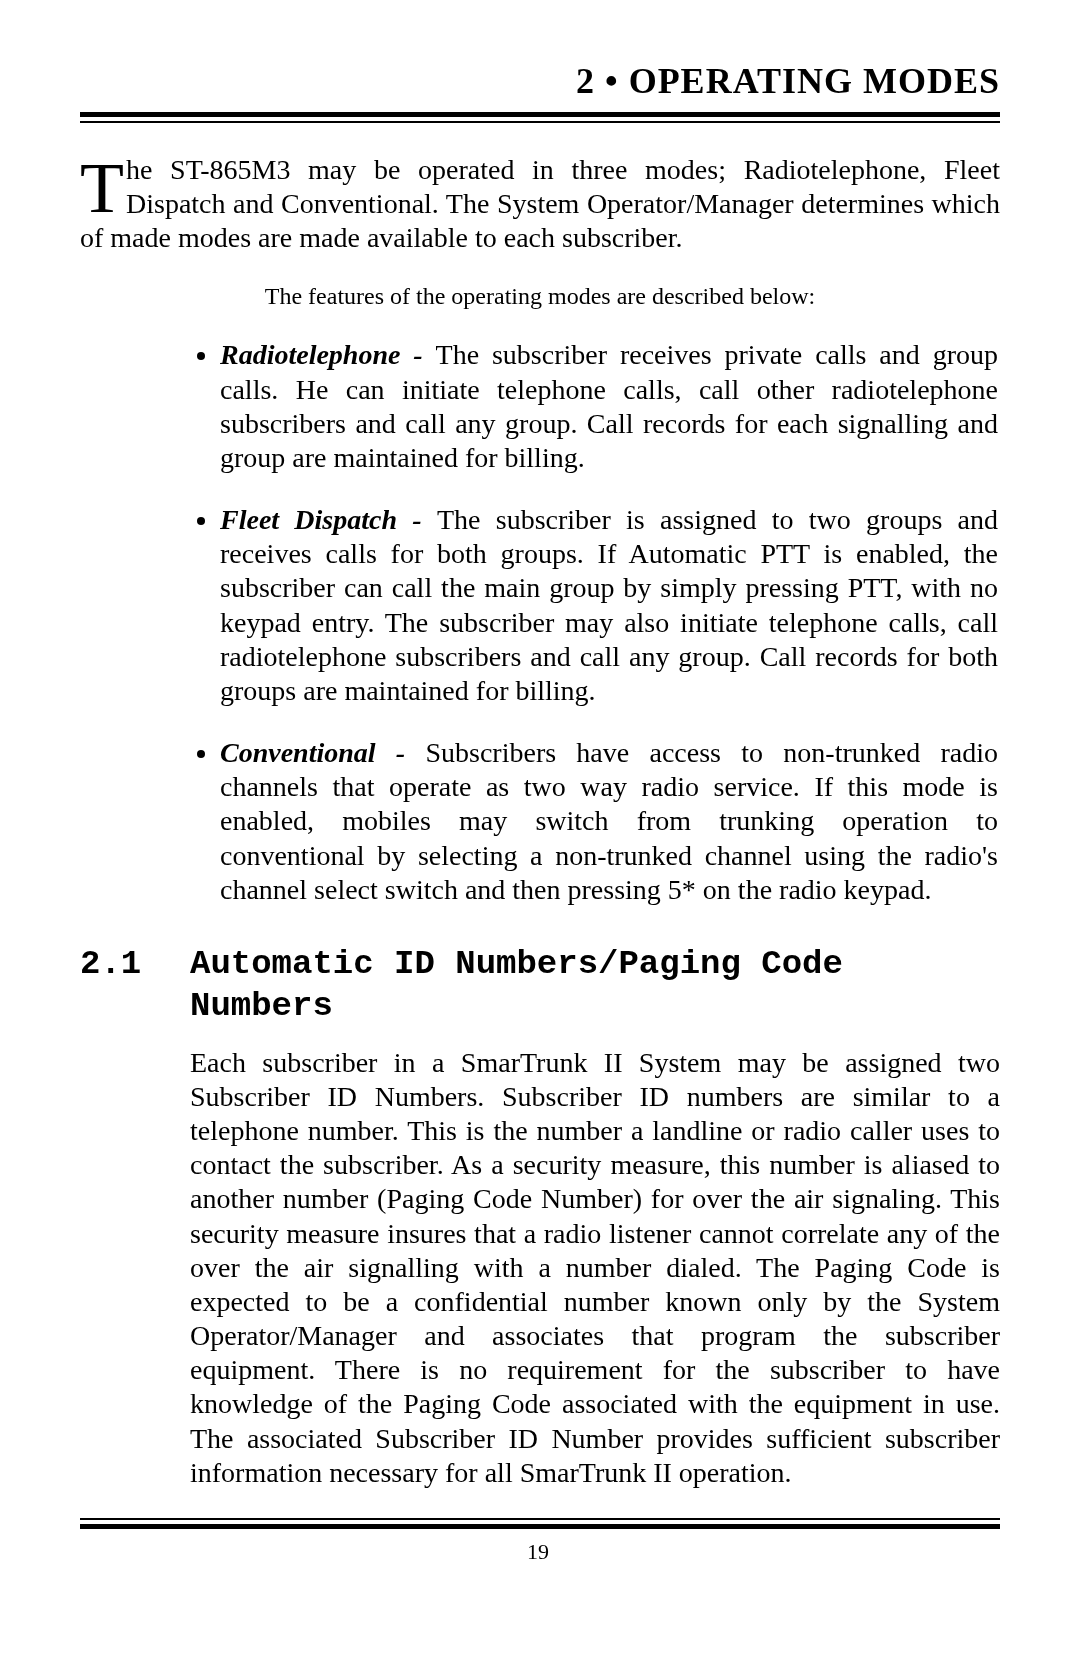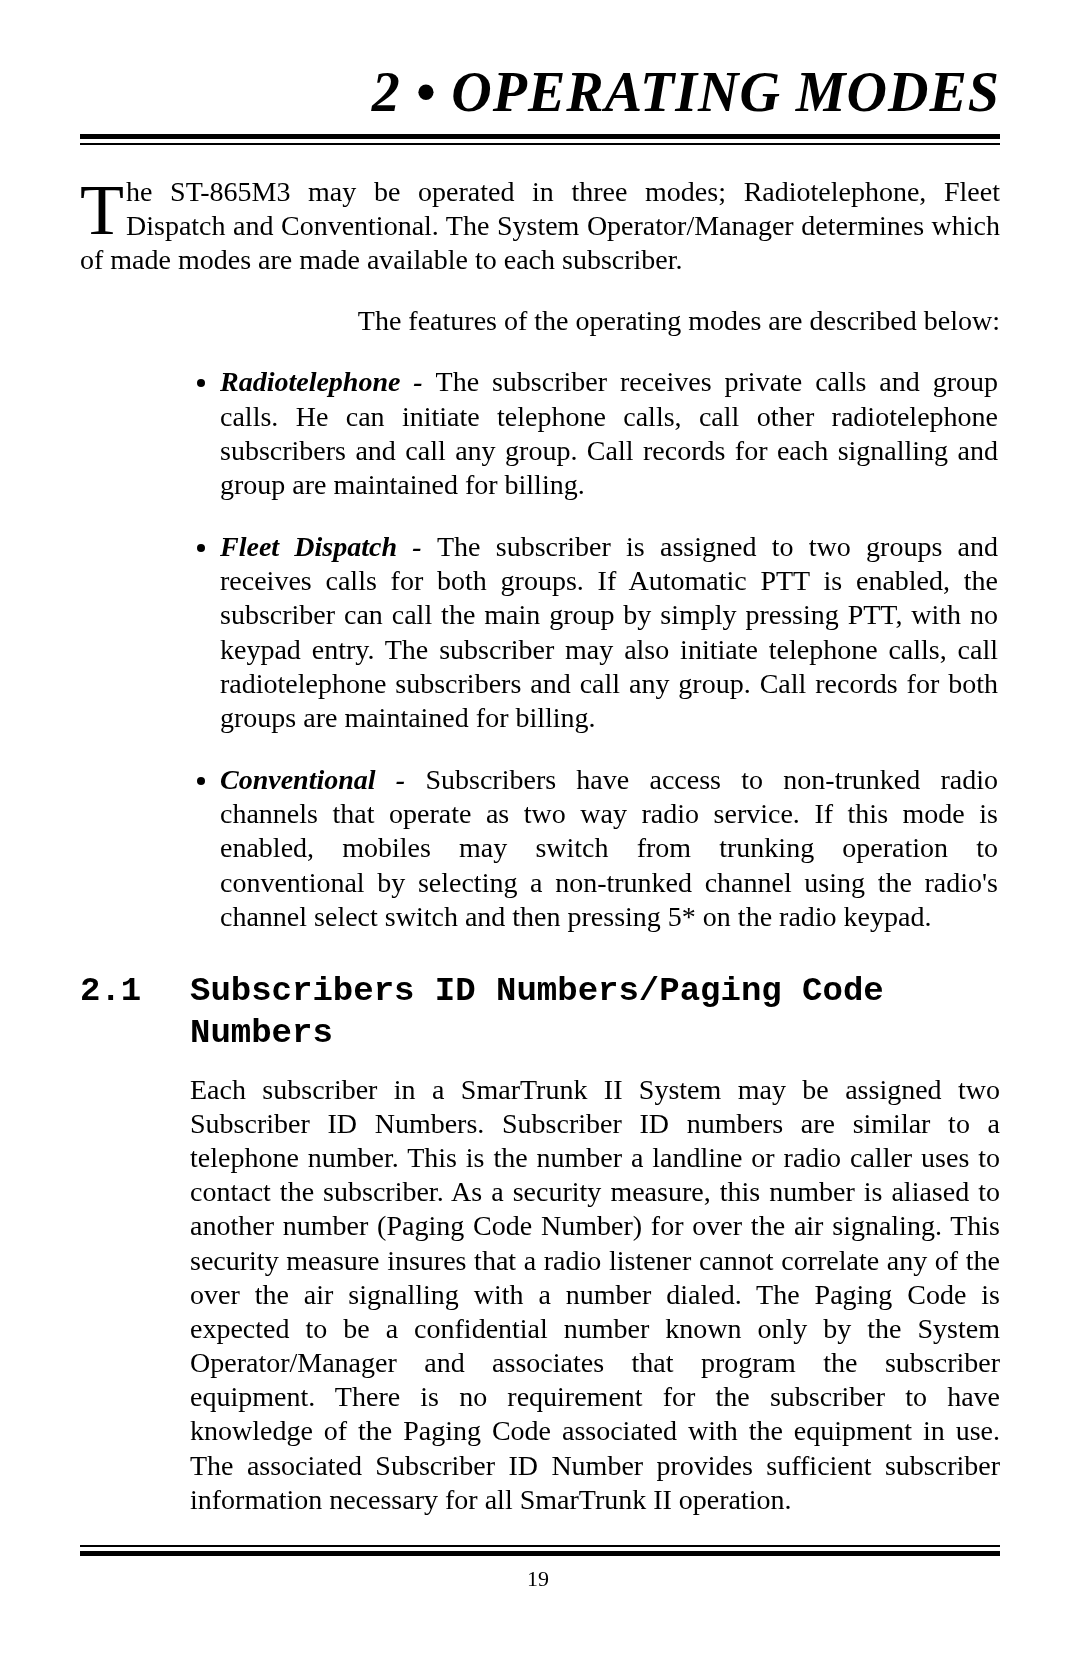--- a/index.html
+++ b/index.html
@@ -10,23 +10,22 @@
     color: #000;
   }
   .page {
     width: 1080px;
     height: 1669px;
     box-sizing: border-box;
     padding: 60px 80px 50px 80px;
     position: relative;
   }
   .chapter-title {
-    font-style: italic;
     font-weight: bold;
-    font-size: 56px;
+    font-size: 36px;
     text-align: right;
     letter-spacing: 1px;
     margin: 0 0 10px 0;
   }
   .hr-thick {
     border: 0;
     border-top: 5px solid #000;
     margin: 0 0 4px 0;
   }
   .hr-thin {
@@ -42,22 +41,22 @@
   }
   .dropcap {
     float: left;
     font-size: 72px;
     line-height: 62px;
     font-weight: normal;
     padding-right: 2px;
     padding-top: 4px;
   }
   .features-p {
-    font-size: 28px;
-    text-align: right;
+    font-size: 24px;
+    text-align: center;
     margin: 0 0 28px 0;
   }
   ul.modes {
     list-style: disc;
     padding-left: 140px;
     margin: 0 0 36px 0;
   }
   ul.modes li {
     font-size: 28px;
     line-height: 1.22;
@@ -138,21 +137,21 @@
     <li>
       <span class="mode-name">Fleet Dispatch - </span><span>The subscriber is assigned to two groups and receives calls for both groups.  If Automatic PTT is enabled, the subscriber can call the main group by simply pressing PTT, with no keypad entry.  The subscriber may also initiate telephone calls, call radiotelephone subscribers and call any group.  Call records for both groups are maintained for billing.</span>
     </li>
     <li>
       <span class="mode-name">Conventional - </span><span>Subscribers have access to non-trunked radio channels that operate as two way radio service.  If this mode is enabled, mobiles may switch from trunking operation to conventional by selecting a non-trunked channel using the radio's channel select switch and then pressing 5* on the radio keypad.</span>
     </li>
   </ul>
 
   <div class="section-head">
     <div class="section-num">2.1</div>
-    <div class="section-title">Subscribers ID Numbers/Paging Code Numbers</div>
+    <div class="section-title">Automatic ID Numbers/Paging Code Numbers</div>
   </div>
 
   <p class="body-p">Each subscriber in a SmarTrunk II System may be assigned two Subscriber ID Numbers.  Subscriber ID numbers are similar to a telephone number.  This is the number a landline or radio caller uses to contact the subscriber.  As a security measure, this number is aliased to another number (Paging Code Number) for over the air signaling.  This security measure insures that a radio listener cannot correlate any of the over the air signalling with a number dialed.  The Paging Code is expected to be a confidential number known only by the System Operator/Manager and associates that program the subscriber equipment.  There is no requirement for the subscriber to have knowledge of the Paging Code associated with the equipment in use.  The associated Subscriber ID Number provides sufficient subscriber information necessary for all SmarTrunk II operation.</p>
 
   <div class="bottom-rules">
     <hr class="hr-thin-b">
     <hr class="hr-thick-b">
   </div>
   <div class="page-num">19</div>
 

